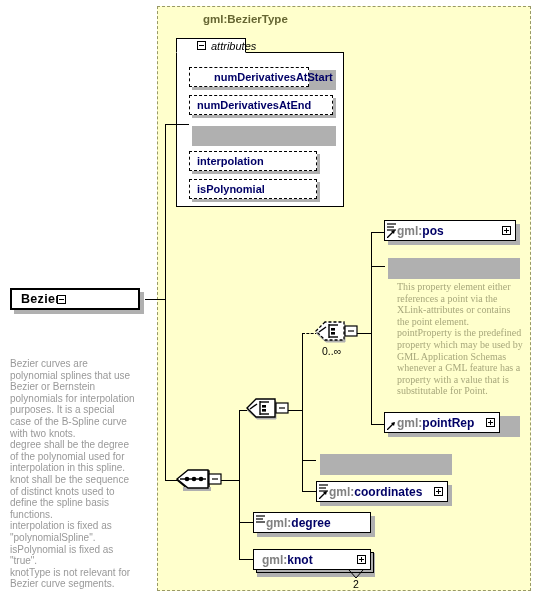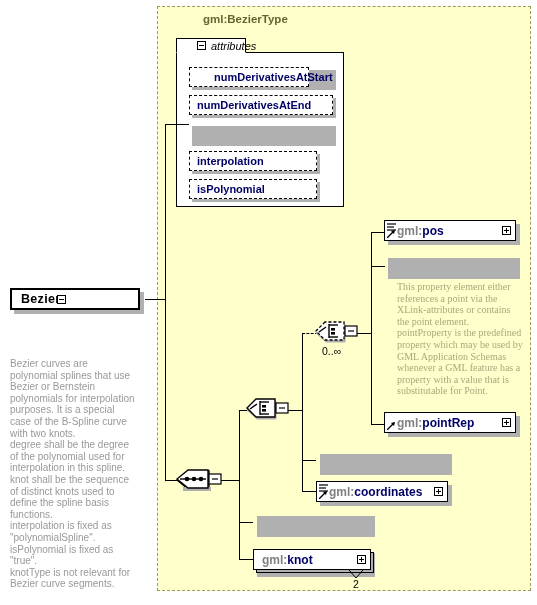--- a/index.html
+++ b/index.html
@@ -346,21 +346,21 @@
       <span class="ns">gml:</span><span>pos</span>
     </span>
     <span class="pm-box plus"></span>
   </div>
 
   <div class="shadow" style="left:388px; top:258px; width:132px; height:21px;"></div>
   <div class="doc" style="left:397px; top:281px; width:126px;font-family:Liberation Serif, serif;">This property element either references a point via the XLink-attributes or contains the point element.
 pointProperty is the predefined property which may be used by GML Application Schemas whenever a GML feature has a property with a value that is substitutable for Point.</div>
 
   <div class="shadow" style="left:388px; top:416px; width:132px; height:21px;"></div>
-  <div class="ebox" style="left:384px; top:412px; width:132px; height:21px;">
+  <div class="ebox" style="left:384px; top:412px; width:116px; height:21px;">
     <svg class="icon-arrow" viewBox="0 0 8 8">
       <line x1="0" y1="8" x2="7" y2="1" stroke="#000000" stroke-width="1.3"></line>
       <polygon points="8,0 4,1 7,4" fill="#000000"></polygon>
     </svg>
     <span class="ebox-label" style="margin-left:12px;">
       <span class="ns">gml:</span><span>pointRep</span>
     </span>
     <span class="pm-box plus"></span>
   </div>
 
@@ -377,20 +377,30 @@
       <line x1="0" y1="8" x2="7" y2="1" stroke="#000000" stroke-width="1.3"></line>
       <polygon points="8,0 4,1 7,4" fill="#000000"></polygon>
     </svg>
     <span class="ebox-label" style="margin-left:12px;">
       <span class="ns">gml:</span><span>coordinates</span>
     </span>
     <span class="pm-box plus"></span>
   </div>
 
   <div class="shadow" style="left:257px; top:516px; width:118px; height:21px;"></div>
+  <div class="ebox" style="left:253px; top:512px; width:118px; height:21px;">
+    <svg class="icon-seq" viewBox="0 0 9 8">
+      <line x1="0" y1="1" x2="9" y2="1" stroke="#000000" stroke-width="1.2"></line>
+      <line x1="0" y1="4" x2="7" y2="4" stroke="#000000" stroke-width="1.2"></line>
+      <line x1="0" y1="7" x2="9" y2="7" stroke="#000000" stroke-width="1.2"></line>
+    </svg>
+    <span class="ebox-label" style="margin-left:12px;">
+      <span class="ns">gml:</span><span>degree</span>
+    </span>
+  </div>
 
   <div class="shadow" style="left:257px; top:553px; width:118px; height:24px;"></div>
   <div class="ebox" style="left:253px; top:549px; width:118px; height:21px;">
     <span class="ebox-label" style="margin-left:8px;">
       <span class="ns">gml:</span><span>knot</span>
     </span>
     <span class="pm-box plus"></span>
   </div>
 
   <div style="position:absolute; left:256px; top:552px; width:118px; height:21px; border:1px solid #000000; box-sizing:border-box; z-index:3;"></div>

